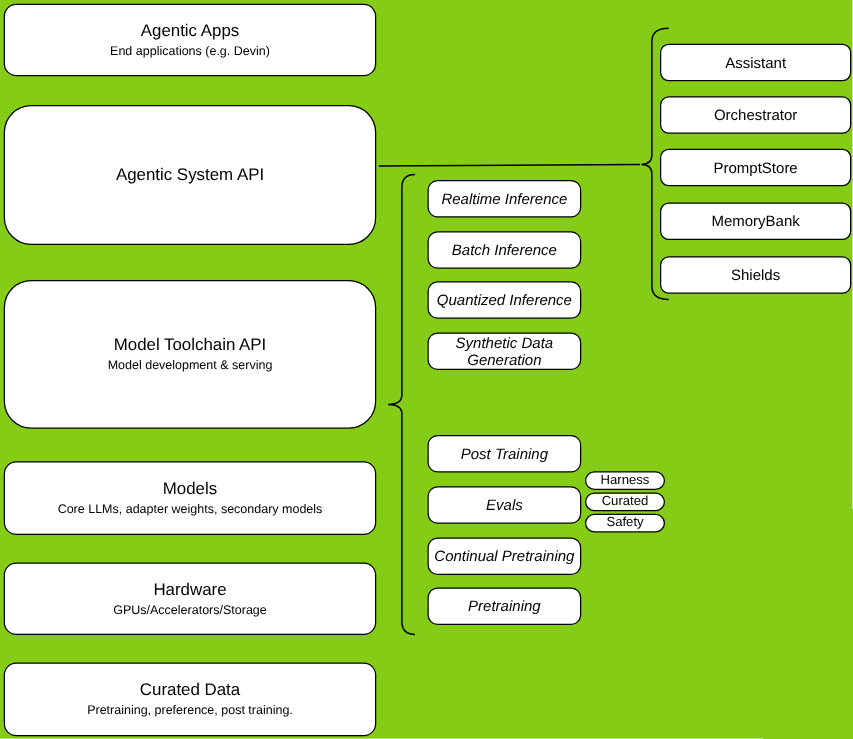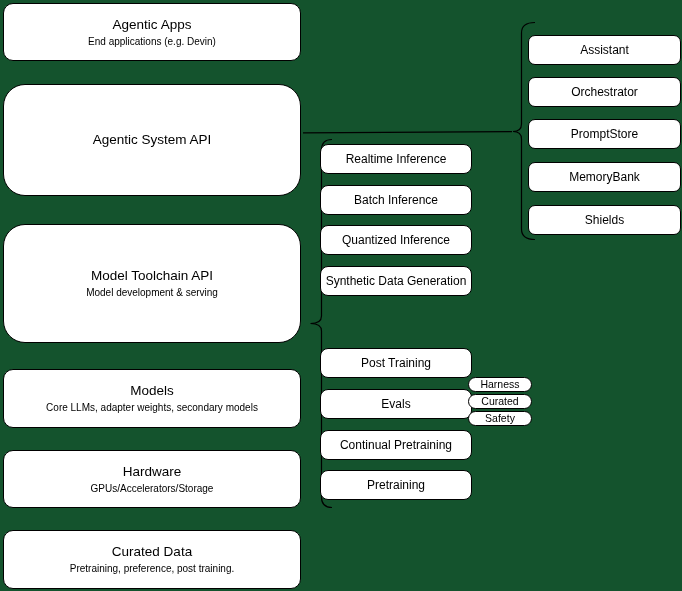--- a/index.html
+++ b/index.html
@@ -1,32 +1,32 @@
 <!DOCTYPE html>
 <html><head>
 <meta charset="utf-8">
 <style>
   html,body{margin:0;padding:0;background:#fff;}
   .canvas{
-    position:relative;width:682px;height:591px;background:#14532d;
+    position:relative;width:682px;height:591px;background:#84cc16;
     font-family:"Liberation Sans","DejaVu Sans",sans-serif;color:#000;
     overflow:hidden;
   }
   .node{
     position:absolute;background:#ffffff;border:1px solid #000;
     box-sizing:border-box;display:flex;flex-direction:column;
     align-items:center;justify-content:center;text-align:center;
   }
   
   .lbox{left:3px;width:298px;border-radius:10px;z-index:2;}
   .lbox.big{border-radius:22px;}
   .btitle{font-size:13.5px;line-height:16px;}
   .bsub{font-size:10px;line-height:12px;margin-top:3px;}
   
-  .mbox{left:320px;width:152px;height:30px;border-radius:8px;font-size:12px;z-index:2;}
+  .mbox{left:342px;width:123px;height:30px;border-radius:8px;font-size:12px;z-index:2;font-style:italic;}
   
   .rbox{left:528px;width:153px;height:30px;border-radius:7px;font-size:12px;z-index:2;}
   
   .pill{left:468px;width:64px;height:15px;border-radius:8px;font-size:10.5px;line-height:13px;z-index:4;}
   svg.links{position:absolute;left:0;top:0;z-index:1;}
   svg.links path{fill:none;stroke:#000;stroke-width:1.2;}
 </style>
 </head>
 <body>
 

